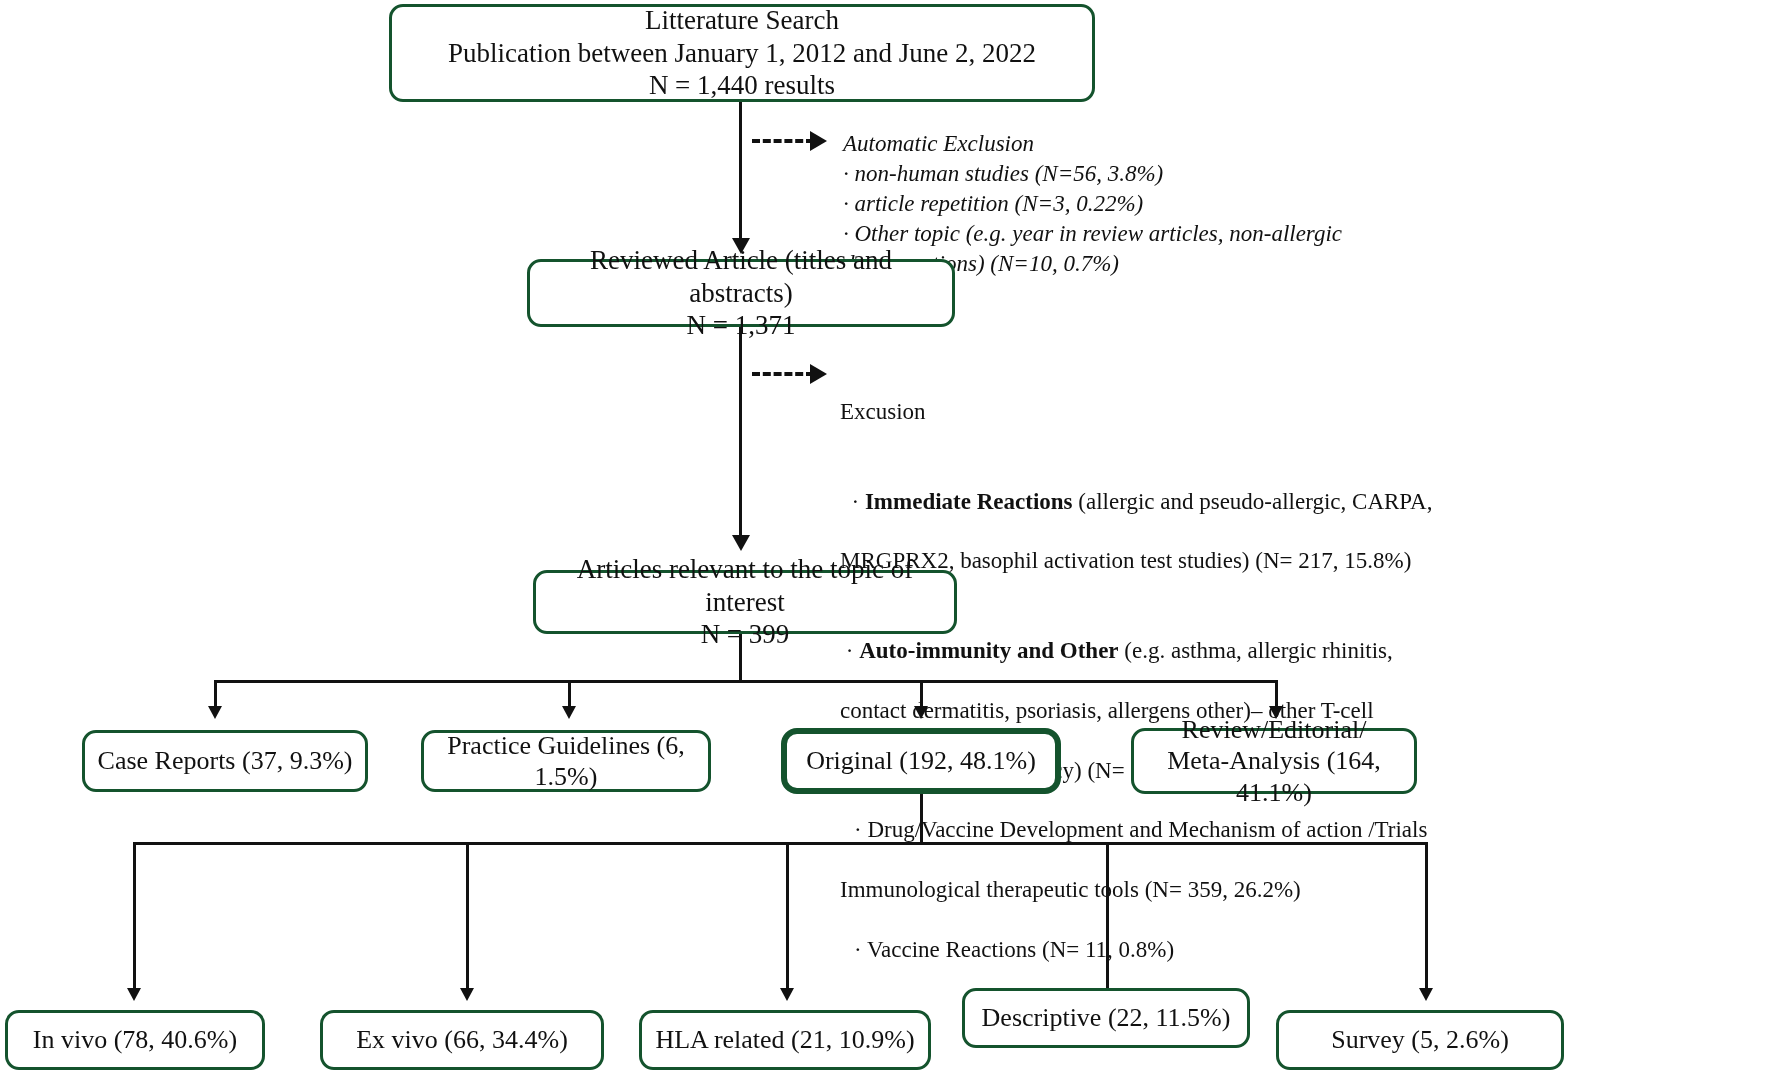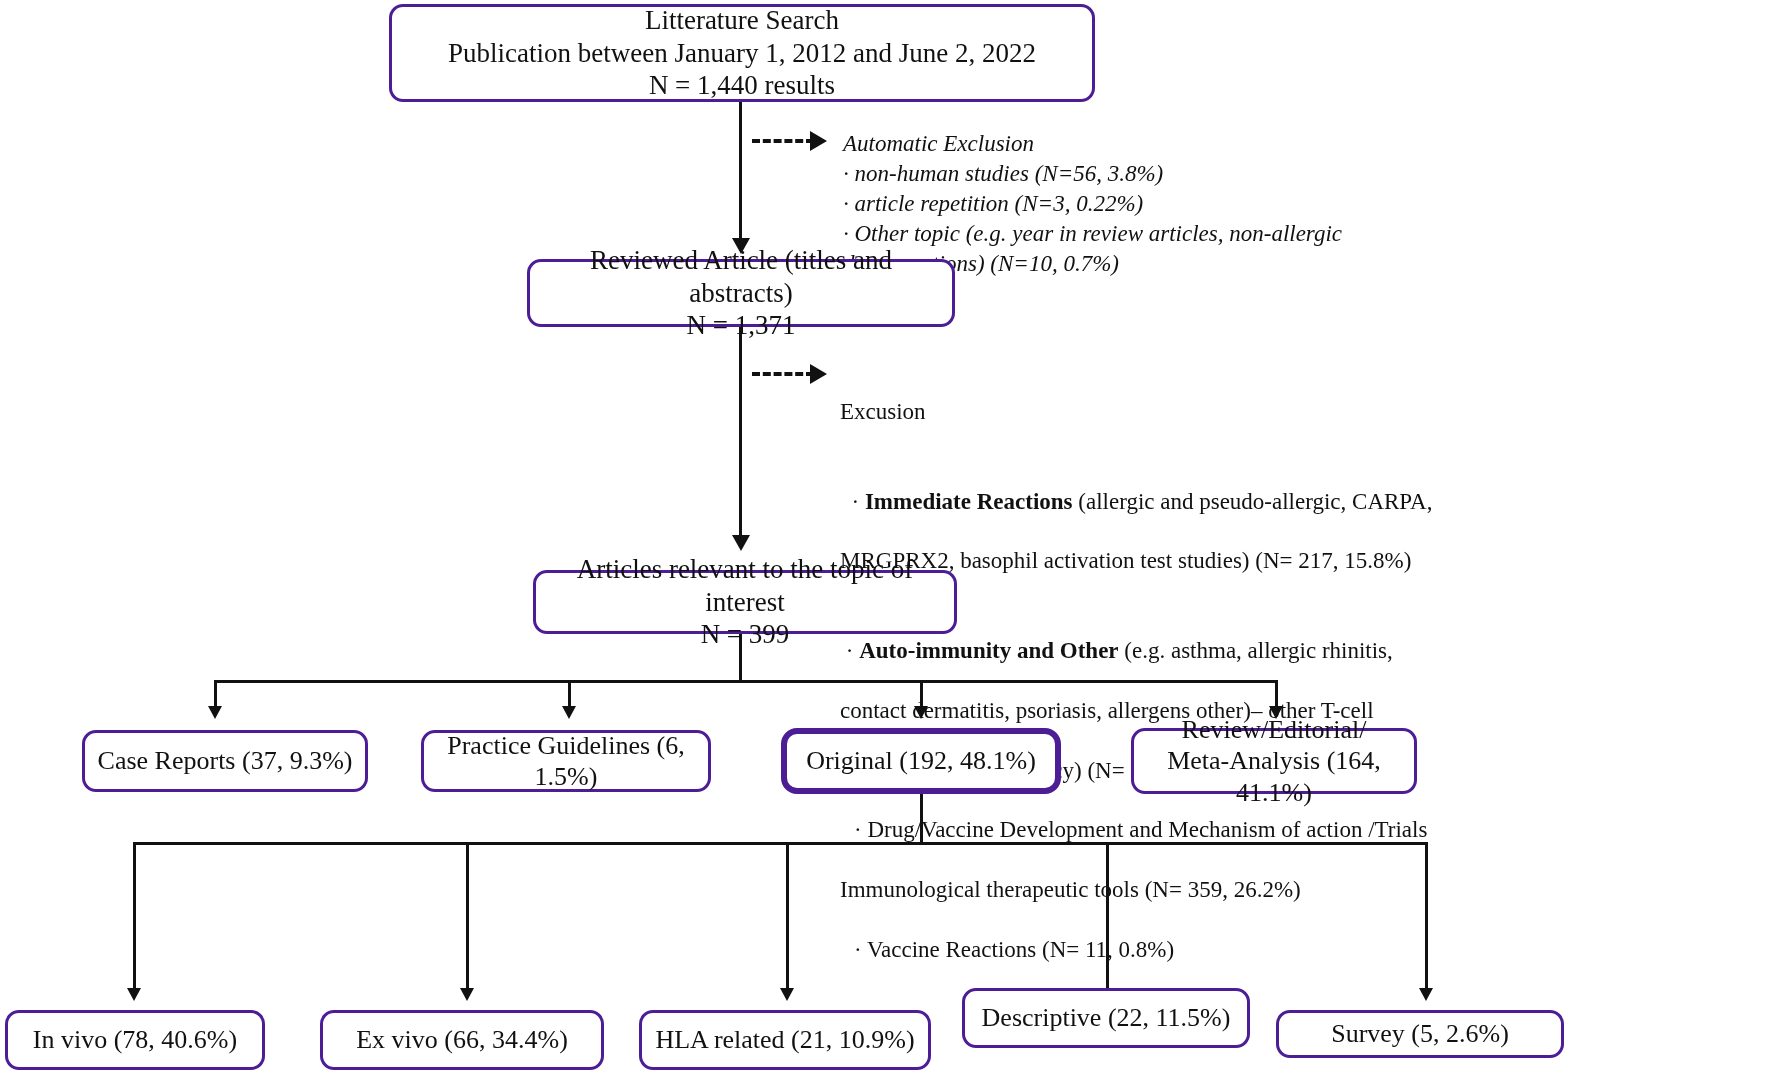--- a/index.html
+++ b/index.html
@@ -9,21 +9,21 @@
     color:#111111;
     overflow:hidden;
   }
   #stage{position:relative;width:1772px;height:1080px;}
 
   
   .box{
     position:absolute;
     box-sizing:border-box;
     background:#ffffff;
-    border:3px solid #4c1d95;
+    border:3px solid #14532d;
     border-radius:14px;
     display:flex;
     align-items:center;
     justify-content:center;
     text-align:center;
     line-height:1.20;
     white-space:pre-line;
     padding:2px 8px;
   }
   .box.thick{border-width:6px;border-radius:16px;}
@@ -162,15 +162,15 @@
   <div class="arrowdown small" style="left:1419px;top:988px;"></div>
 
   <div class="box fs-box-sm" style="left:5px;top:1010px;width:260px;height:60px;">In vivo (78, 40.6%)</div>
 
   <div class="box fs-box-sm" style="left:320px;top:1010px;width:284px;height:60px;">Ex vivo (66, 34.4%)</div>
 
   <div class="box fs-box-sm" style="left:639px;top:1010px;width:292px;height:60px;">HLA related  (21, 10.9%)</div>
 
   <div class="box fs-box-sm" style="left:962px;top:988px;width:288px;height:60px;">Descriptive (22, 11.5%)</div>
 
-  <div class="box fs-box-sm" style="left:1276px;top:1010px;width:288px;height:48px;">Survey (5, 2.6%)</div>
+  <div class="box fs-box-sm" style="left:1276px;top:1010px;width:288px;height:60px;">Survey (5, 2.6%)</div>
 
 </div>
 
 </body></html>

